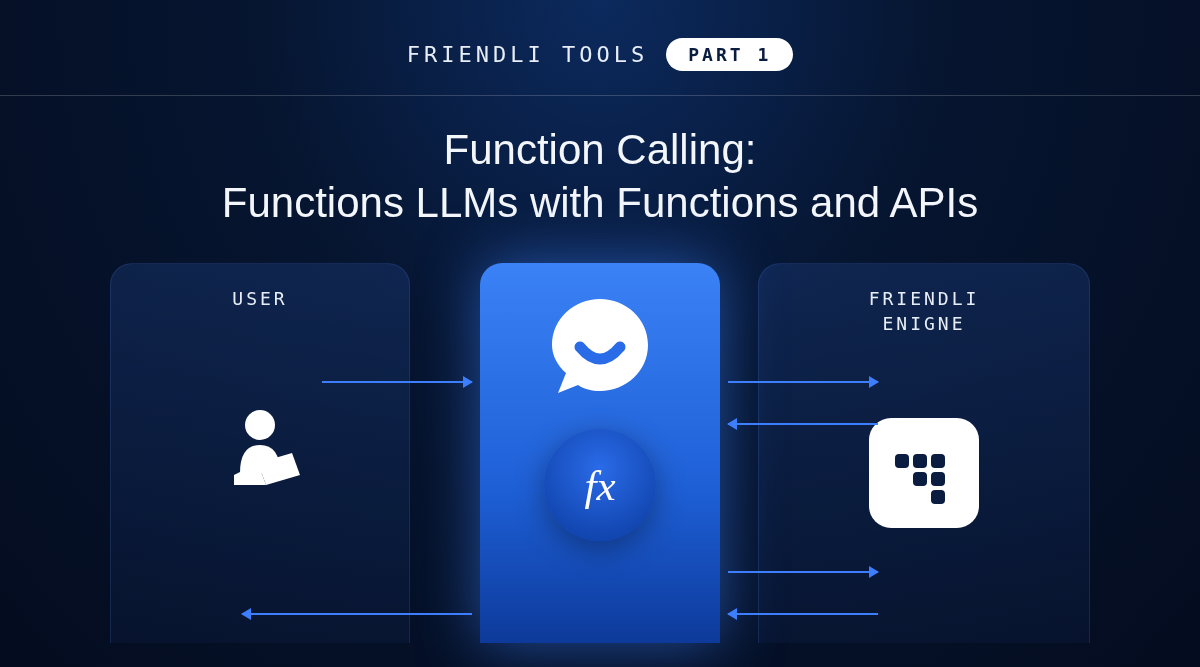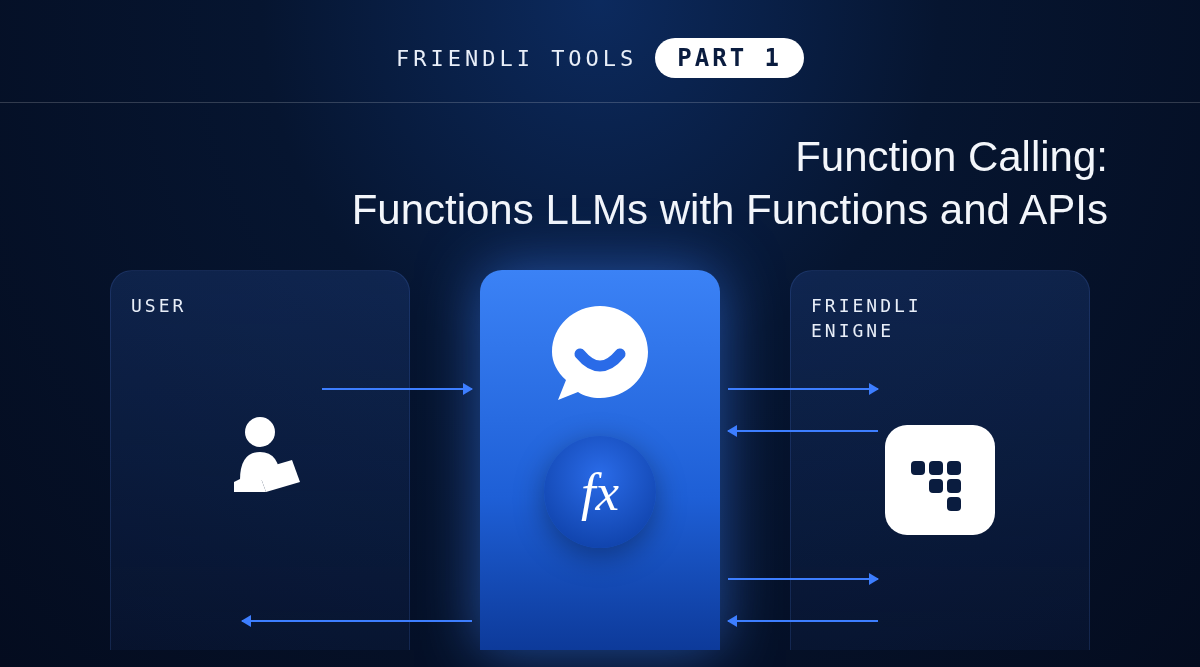--- a/index.html
+++ b/index.html
@@ -23,34 +23,34 @@
     font-family: ui-monospace, "SF Mono", "Menlo", monospace;
     font-size: 22px;
     letter-spacing: 4px;
     color: #e8eef8;
     font-weight: 500;
   }
   .part-badge {
     background: #fff;
     color: #0a1c3f;
     font-family: ui-monospace, "SF Mono", "Menlo", monospace;
-    font-size: 24px;
+    font-size: 18px;
     letter-spacing: 3px;
     font-weight: 600;
     padding: 6px 22px;
     border-radius: 999px;
   }
   .divider {
     height: 1px;
     background: rgba(255,255,255,0.18);
     width: 100%;
   }
   .title {
-    text-align: right;
-    padding: 28px 92px 34px;
+    text-align: center;
+    padding: 28px 56px 34px;
     font-size: 42px;
     line-height: 1.25;
     font-weight: 500;
     color: #f3f6fb;
   }
   .stage {
     position: relative;
     margin: 0 110px;
     height: 380px;
   }
@@ -75,31 +75,31 @@
     box-shadow: 0 0 60px rgba(60,130,255,0.55);
     border-radius: 22px 22px 0 0;
     display: flex;
     flex-direction: column;
     align-items: center;
     gap: 26px;
     padding-top: 28px;
   }
   .panel-right {
     right: 0;
-    width: 300px;
+    width: 332px;
     background: linear-gradient(180deg, rgba(40,80,160,0.28), rgba(20,45,100,0.18));
     border: 1px solid rgba(100,150,255,0.15);
     border-bottom: none;
   }
   .panel-label {
     font-family: ui-monospace, "SF Mono", "Menlo", monospace;
     font-size: 18px;
     letter-spacing: 3px;
     color: #e8eef8;
-    text-align: left;
+    text-align: center;
     white-space: pre-line;
     line-height: 1.4;
   }
   .user-icon-wrap {
     display: flex;
     justify-content: center;
     margin-top: 90px;
   }
   .engine-icon-wrap {
     display: flex;
@@ -130,21 +130,21 @@
   }
   .fx-circle {
     width: 112px; height: 112px;
     border-radius: 50%;
     background: radial-gradient(circle at 50% 35%, #2a6be8, #0a3a9e);
     display: flex;
     align-items: center;
     justify-content: center;
     font-family: Georgia, "Times New Roman", serif;
     font-style: italic;
-    font-size: 53px;
+    font-size: 43px;
     color: #fff;
     box-shadow: 0 8px 30px rgba(0,0,0,0.35);
   }
   .engine-tile {
     width: 110px; height: 110px;
     background: #fff;
     border-radius: 22px;
     display: flex;
     align-items: center;
     justify-content: center;

